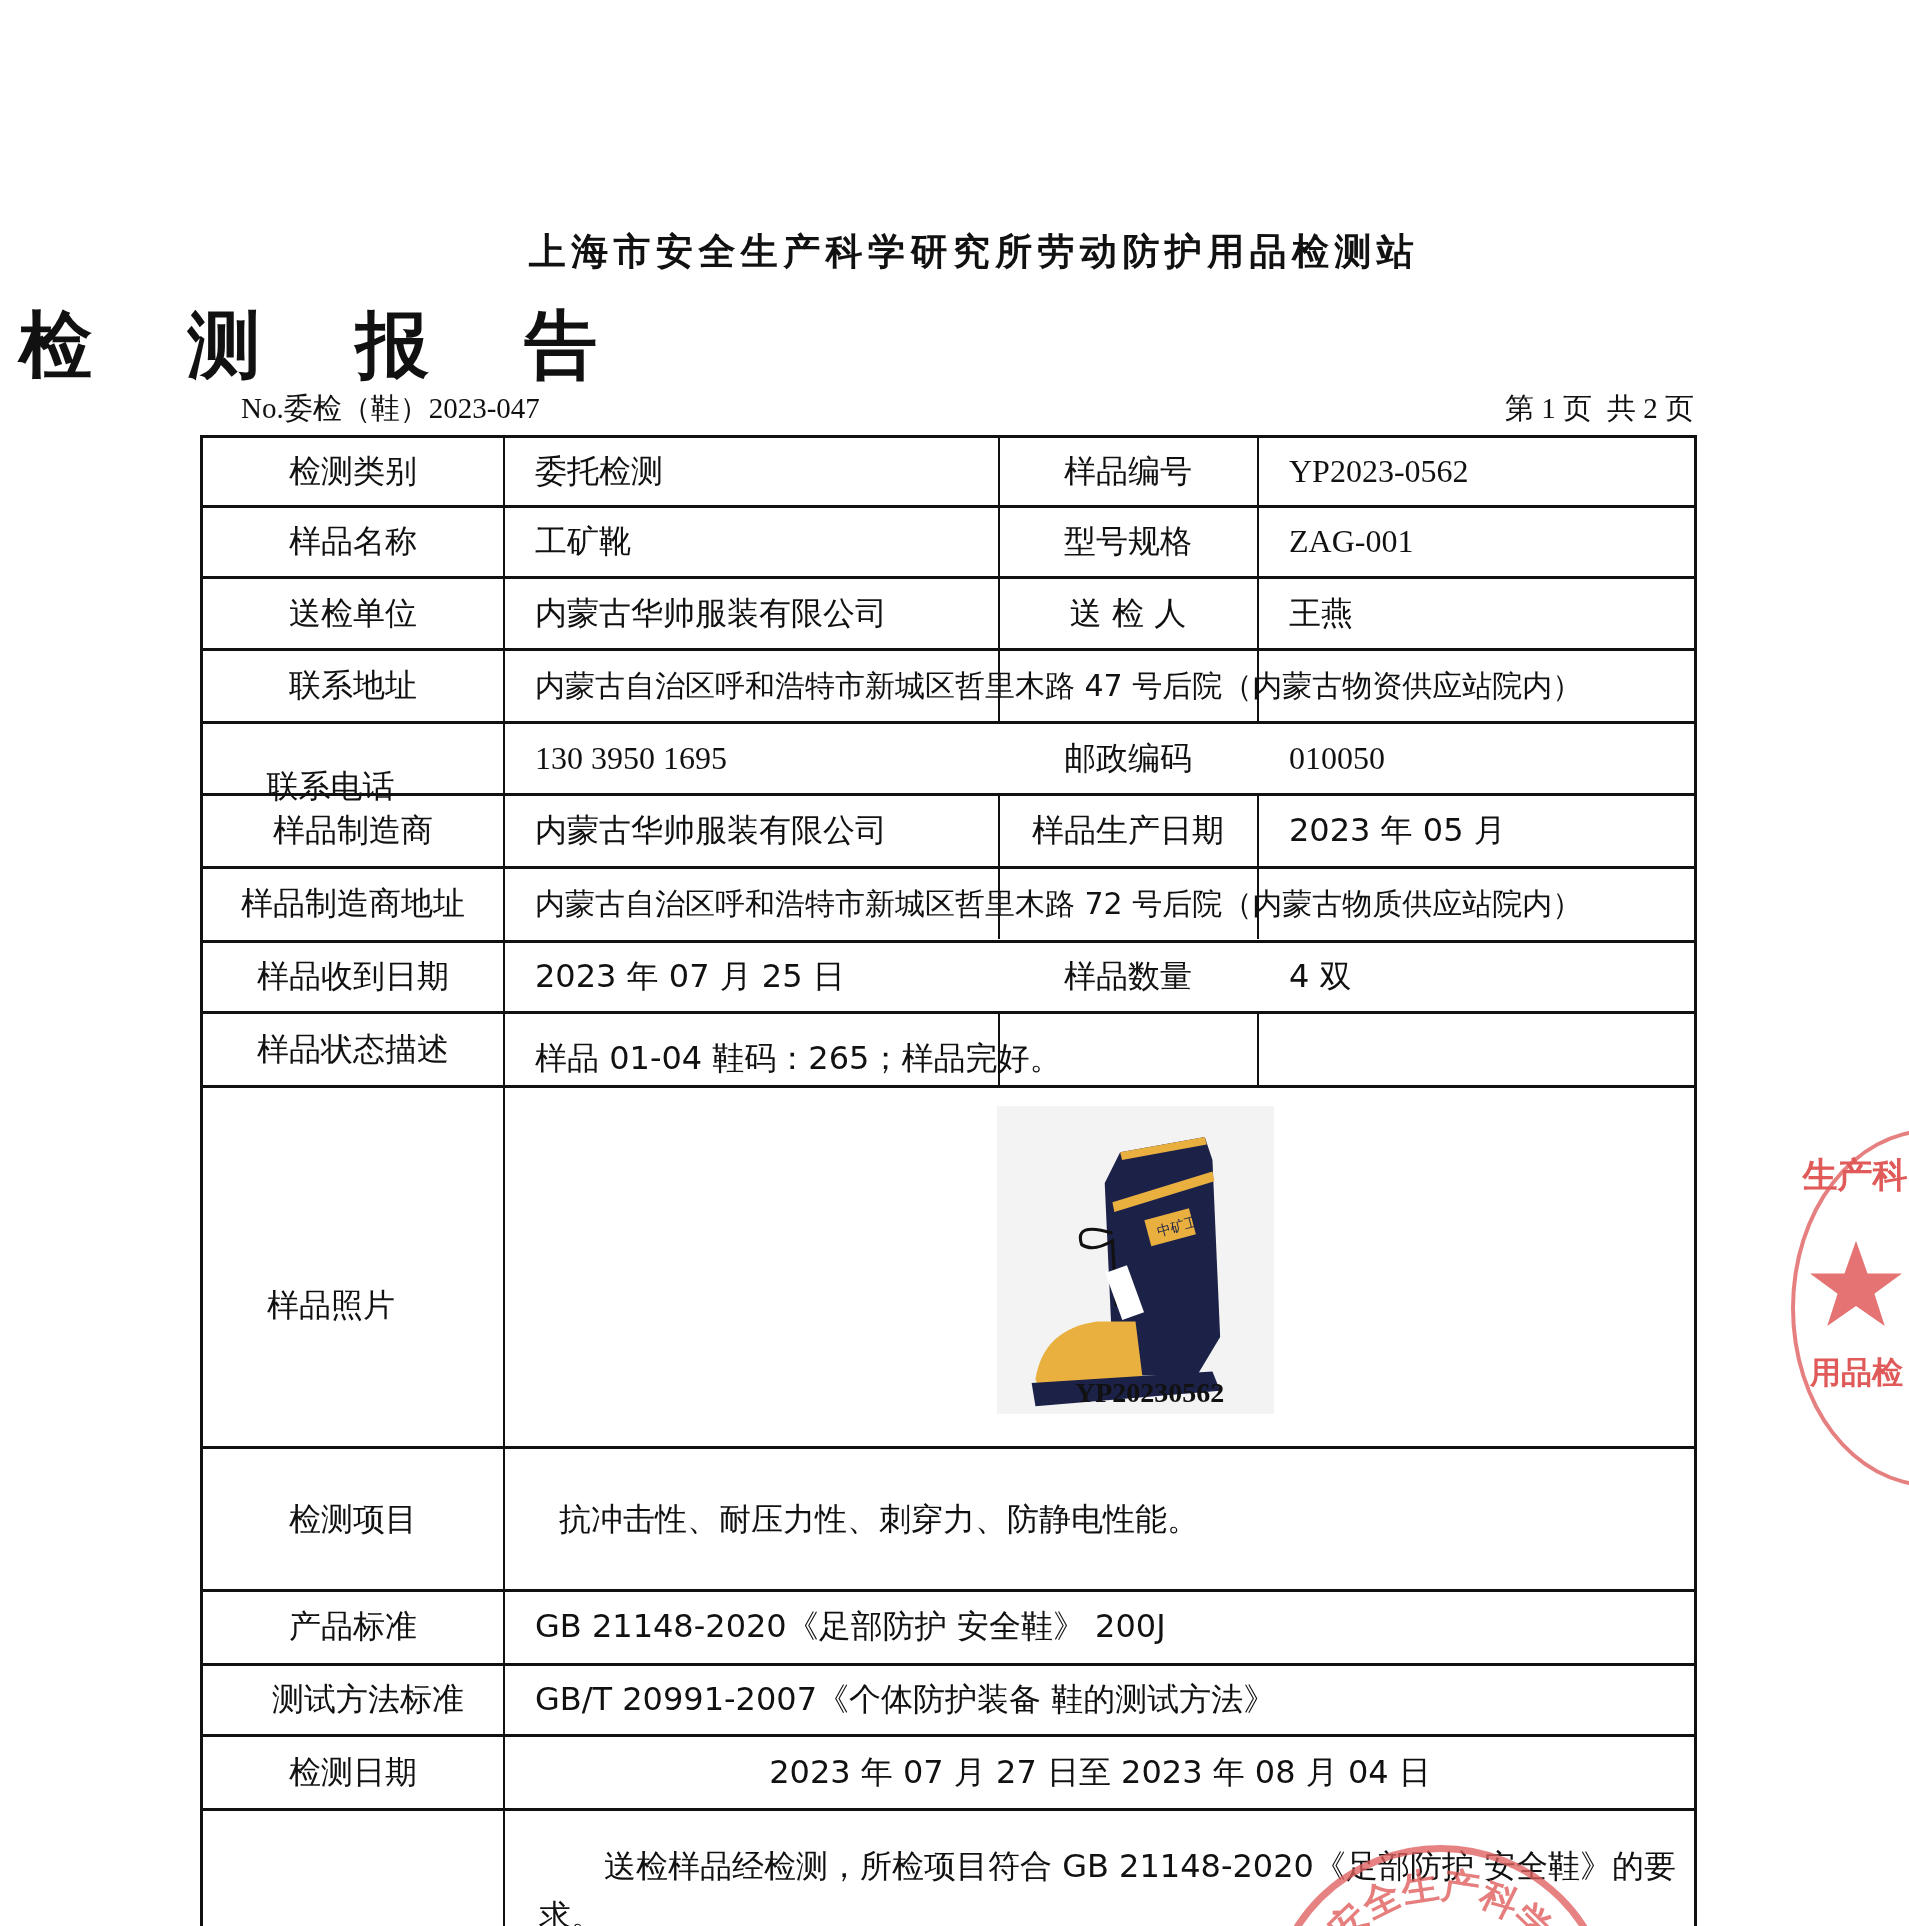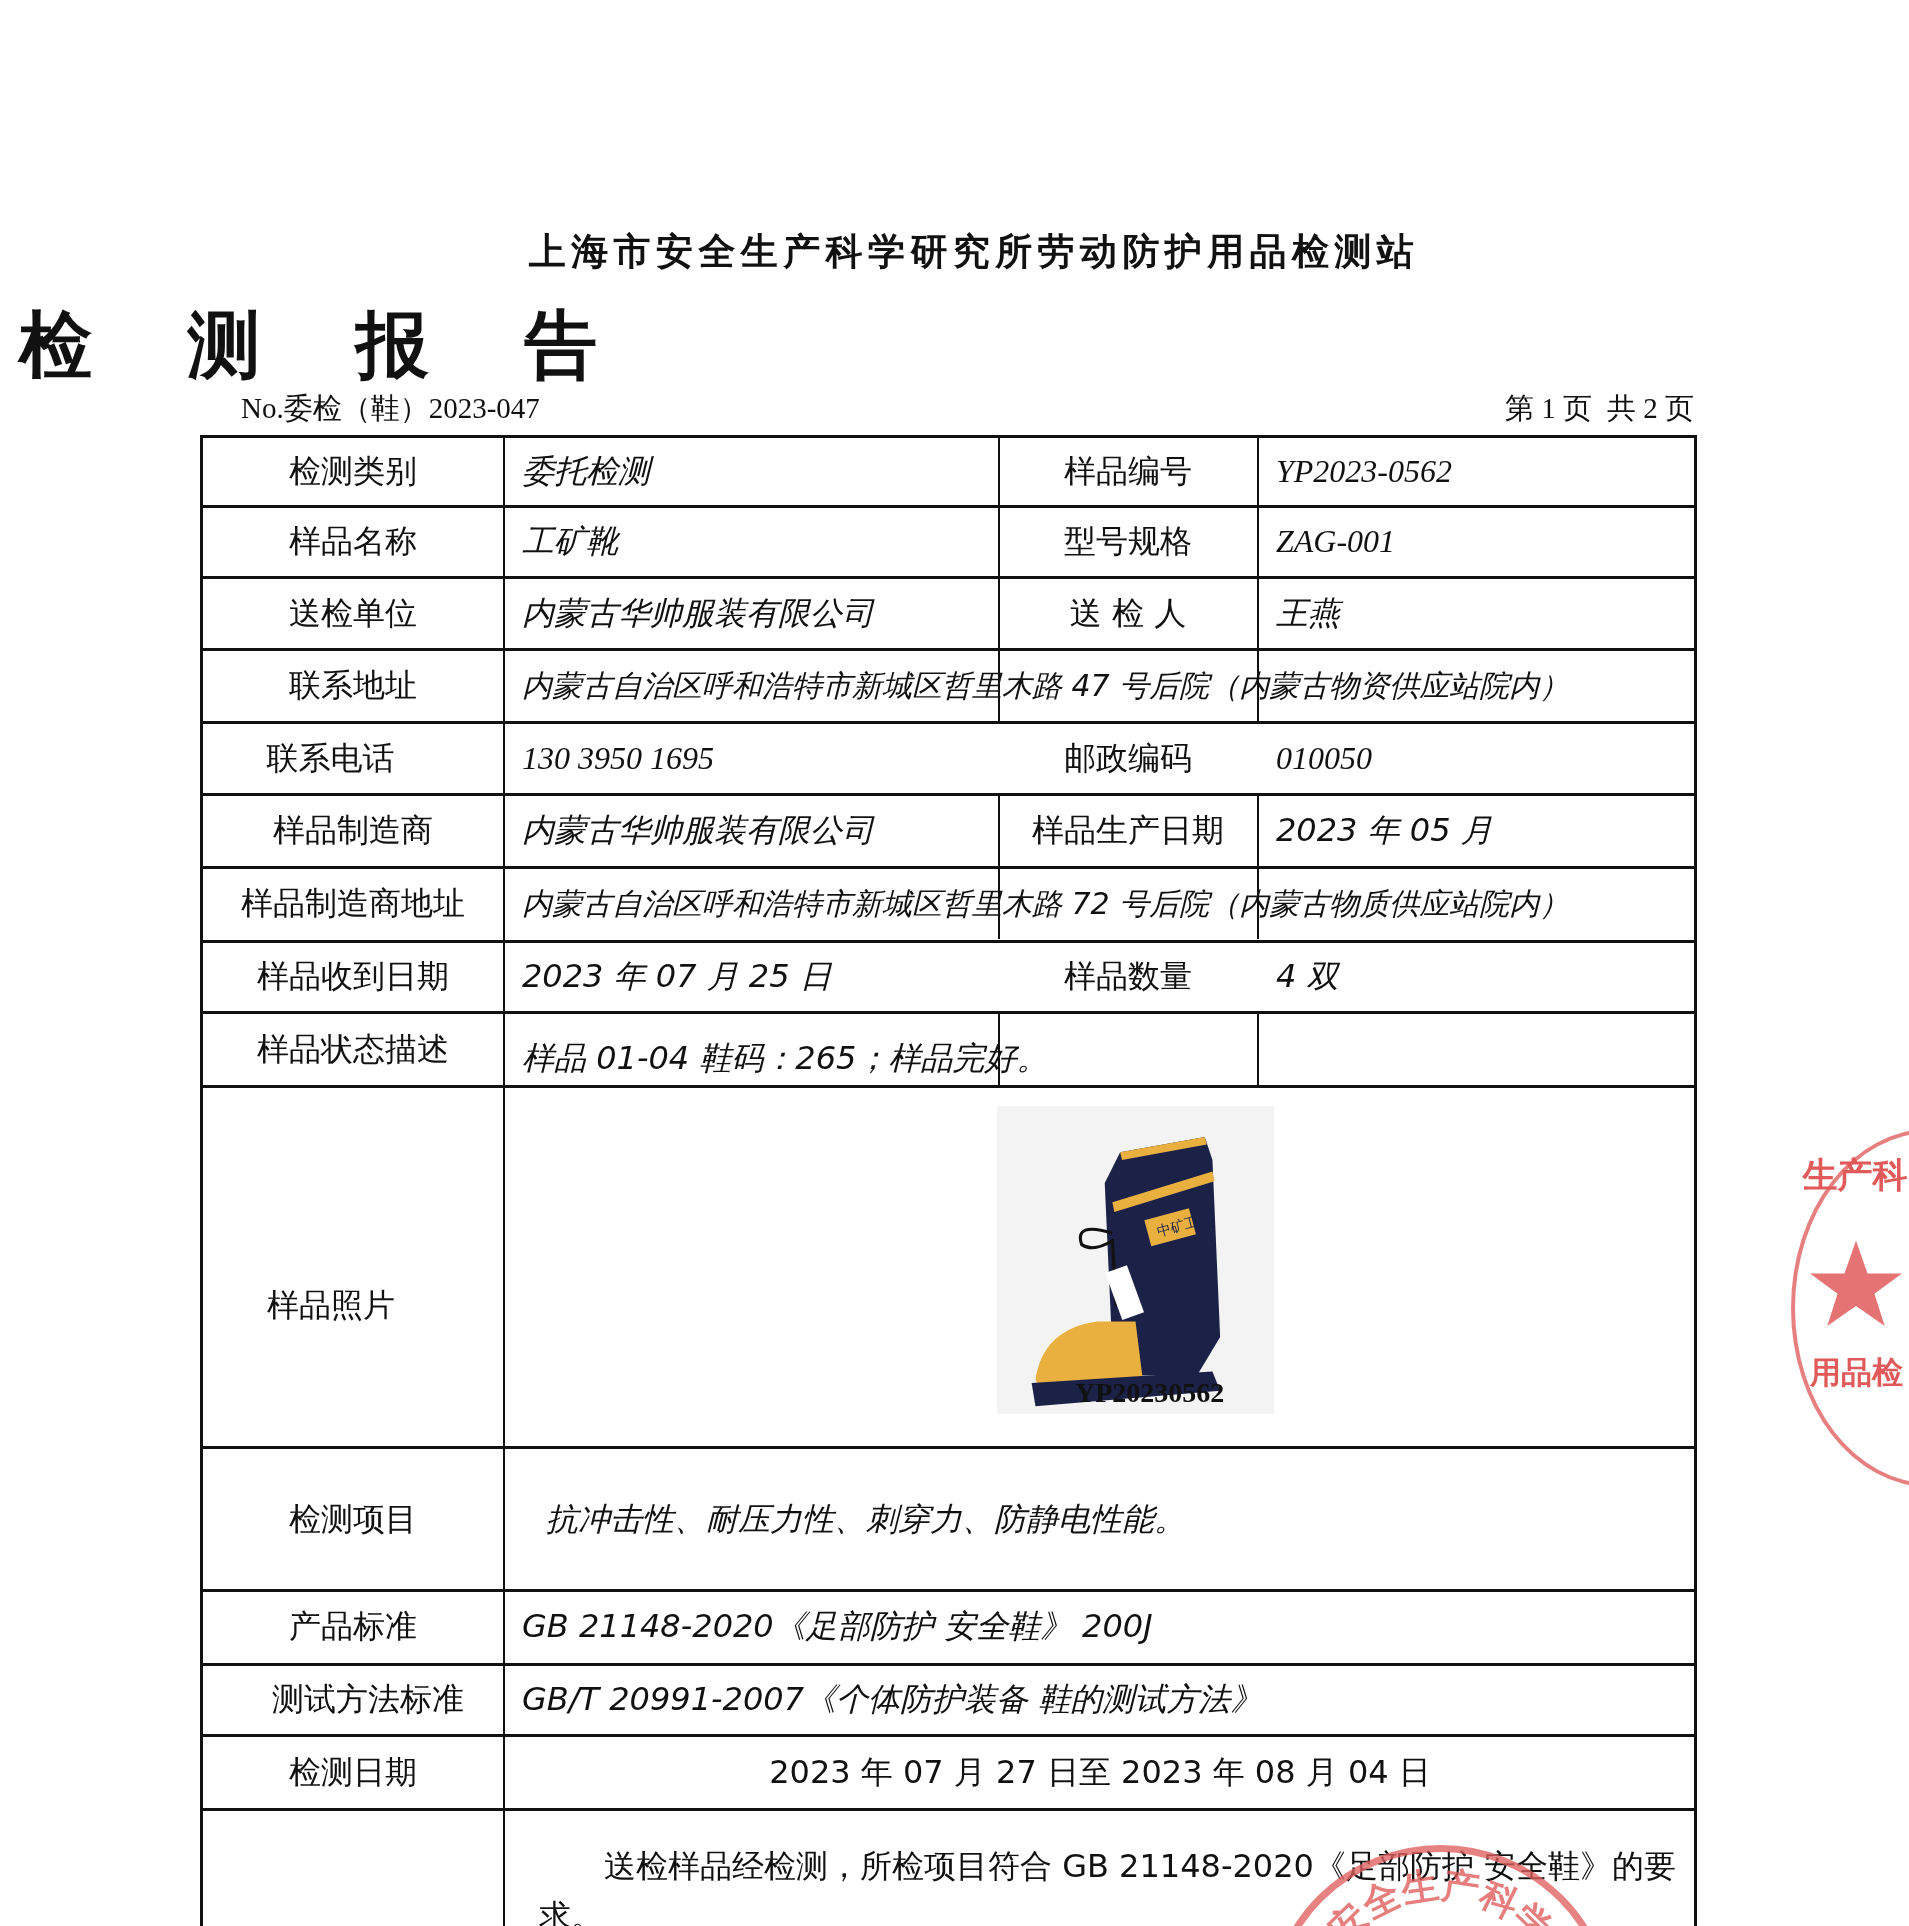--- a/index.html
+++ b/index.html
@@ -14,21 +14,21 @@
   .page-info { right: 216px; top: 389px; font-size: 29px; font-family: "Liberation Serif", serif; }
   .page-info span { margin-left: 7.7px; }
 
   .grid { position: absolute; left: 200px; top: 435px; width: 1497px; height: 1936px;
           border: 3.1px solid #111; box-sizing: border-box; }
   .hl { position: absolute; left: 200px; width: 1497px; height: 2.7px; background: #111; }
   .vl { position: absolute; width: 1.5px; background: #111; }
   .cell { position: absolute; display: flex; align-items: center; font-size: 32px;
           font-family: "DejaVu Sans", sans-serif; white-space: nowrap; }
   .lbl { justify-content: center; }
-  .val { padding-left: 17px; font-family: "Liberation Serif", "DejaVu Serif", serif; font-style: italic; }
+  .val { padding-left: 30px; font-family: "Liberation Serif", "DejaVu Serif", serif; }
   .val.cjk { font-family: "DejaVu Sans", sans-serif; }
 
   .photo { left: 978px; top: 1106px; width: 277px; height: 308px; }
   .photo-caption { left: 1056px; top: 1377px; font-size: 28px; font-weight: bold;
                    font-family: "Liberation Serif", serif; }
 
   .conclusion-text { left: 520px; top: 1841px; width: 1167px; font-size: 32px; line-height: 50px;
                      font-family: "DejaVu Sans", sans-serif; }
   .conclusion-text .p1 { text-indent: 65px; }
 
@@ -87,21 +87,21 @@
 <div class="cell val" style="left:1259px;top:507px;width:435px;height:69px">ZAG-001</div>
 
 <div class="cell lbl" style="left:203px;top:579px;width:300px;height:69px">送检单位</div>
 <div class="cell val cjk" style="left:505px;top:579px;width:493px;height:69px">内蒙古华帅服装有限公司</div>
 <div class="cell lbl" style="left:999px;top:579px;width:258px;height:69px">送 检 人</div>
 <div class="cell val cjk" style="left:1259px;top:579px;width:435px;height:69px">王燕</div>
 
 <div class="cell lbl" style="left:203px;top:651px;width:300px;height:70px">联系地址</div>
 <div class="cell val cjk" style="left:505px;top:651px;width:1190px;height:70px;font-size:30px">内蒙古自治区呼和浩特市新城区哲里木路 47 号后院（内蒙古物资供应站院内）</div>
 
-<div class="cell lbl" style="left:203px;top:724px;width:255px;height:69px">联系电话</div>
+<div class="cell lbl" style="left:203px;top:752px;width:255px;height:69px">联系电话</div>
 <div class="cell val" style="left:505px;top:724px;width:493px;height:69px">130 3950 1695</div>
 <div class="cell lbl" style="left:999px;top:724px;width:258px;height:69px">邮政编码</div>
 <div class="cell val" style="left:1259px;top:724px;width:435px;height:69px">010050</div>
 
 <div class="cell lbl" style="left:203px;top:795px;width:300px;height:71px">样品制造商</div>
 <div class="cell val cjk" style="left:505px;top:795px;width:493px;height:71px">内蒙古华帅服装有限公司</div>
 <div class="cell lbl" style="left:999px;top:795px;width:258px;height:71px">样品生产日期</div>
 <div class="cell val cjk" style="left:1259px;top:795px;width:435px;height:71px">2023 年 05 月</div>
 
 <div class="cell lbl" style="left:203px;top:869px;width:300px;height:70px">样品制造商地址</div>

